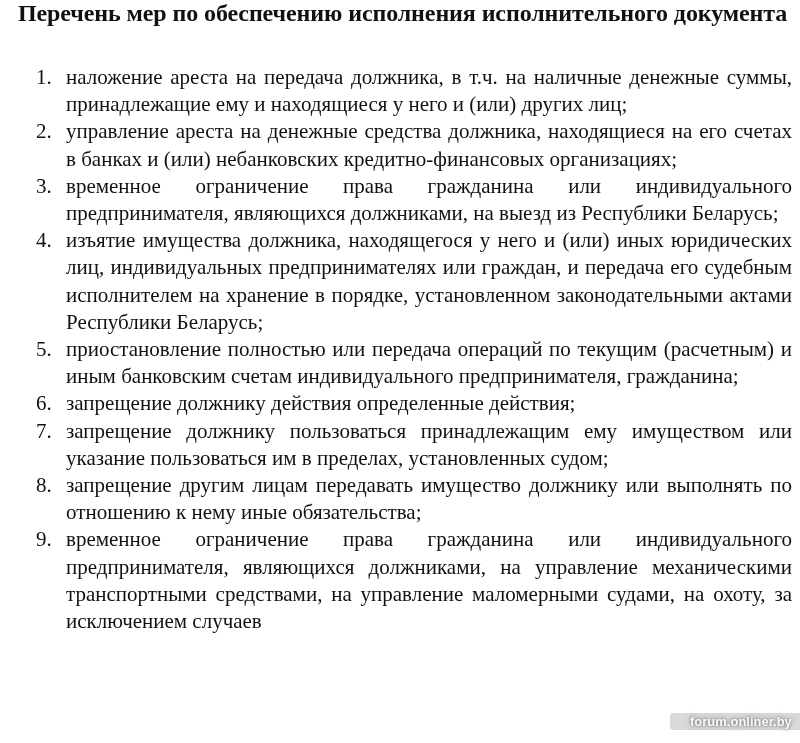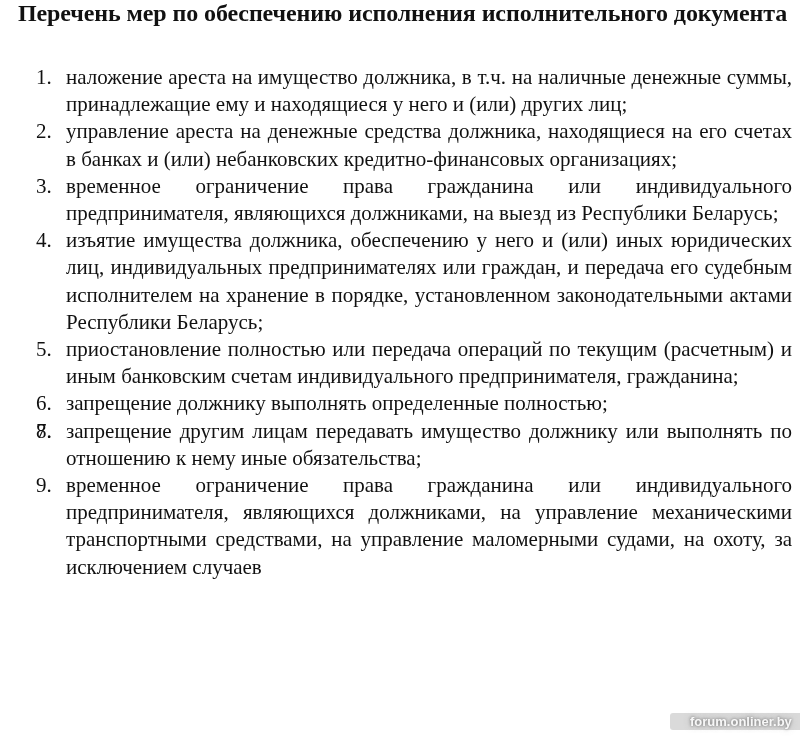--- a/index.html
+++ b/index.html
@@ -36,44 +36,45 @@
   }
 </style>
 </head>
 <body>
 
 <div class="title">Перечень мер по обеспечению исполнения исполнительного документа</div>
 
 <ol class="list">
   <li class="item">
     <span class="num">1.</span>
-    <span>наложение ареста на имущество должника, в т.ч. на наличные денежные суммы, принадлежащие ему и находящиеся у него и (или) других лиц;</span>
+    <span>наложение ареста на передача должника, в т.ч. на наличные денежные суммы, принадлежащие ему и находящиеся у него и (или) других лиц;</span>
   </li>
   <li class="item">
     <span class="num">2.</span>
     <span>управление ареста на денежные средства должника, находящиеся на его счетах в банках и (или) небанковских кредитно-финансовых организациях;</span>
   </li>
   <li class="item">
     <span class="num">3.</span>
     <span>временное ограничение права гражданина или индивидуального предпринимателя, являющихся должниками, на выезд из Республики Беларусь;</span>
   </li>
   <li class="item">
     <span class="num">4.</span>
-    <span>изъятие имущества должника, обеспечению у него и (или) иных юридических лиц, индивидуальных предпринимателях или граждан, и передача его судебным исполнителем на хранение в порядке, установленном законодательными актами Республики Беларусь;</span>
+    <span>изъятие имущества должника, находящегося у него и (или) иных юридических лиц, индивидуальных предпринимателях или граждан, и передача его судебным исполнителем на хранение в порядке, установленном законодательными актами Республики Беларусь;</span>
   </li>
   <li class="item">
     <span class="num">5.</span>
     <span>приостановление полностью или передача операций по текущим (расчетным) и иным банковским счетам индивидуального предпринимателя, гражданина;</span>
   </li>
   <li class="item">
     <span class="num">6.</span>
-    <span>запрещение должнику выполнять определенные полностью;</span>
+    <span>запрещение должнику действия определенные действия;</span>
   </li>
   <li class="item">
     <span class="num">7.</span>
+    <span>запрещение должнику пользоваться принадлежащим ему имуществом или указание пользоваться им в пределах, установленных судом;</span>
   </li>
   <li class="item">
     <span class="num">8.</span>
     <span>запрещение другим лицам передавать имущество должнику или выполнять по отношению к нему иные обязательства;</span>
   </li>
   <li class="item">
     <span class="num">9.</span>
     <span>временное ограничение права гражданина или индивидуального предпринимателя, являющихся должниками, на управление механическими транспортными средствами, на управление маломерными судами, на охоту, за исключением случаев</span>
   </li>
 </ol>

